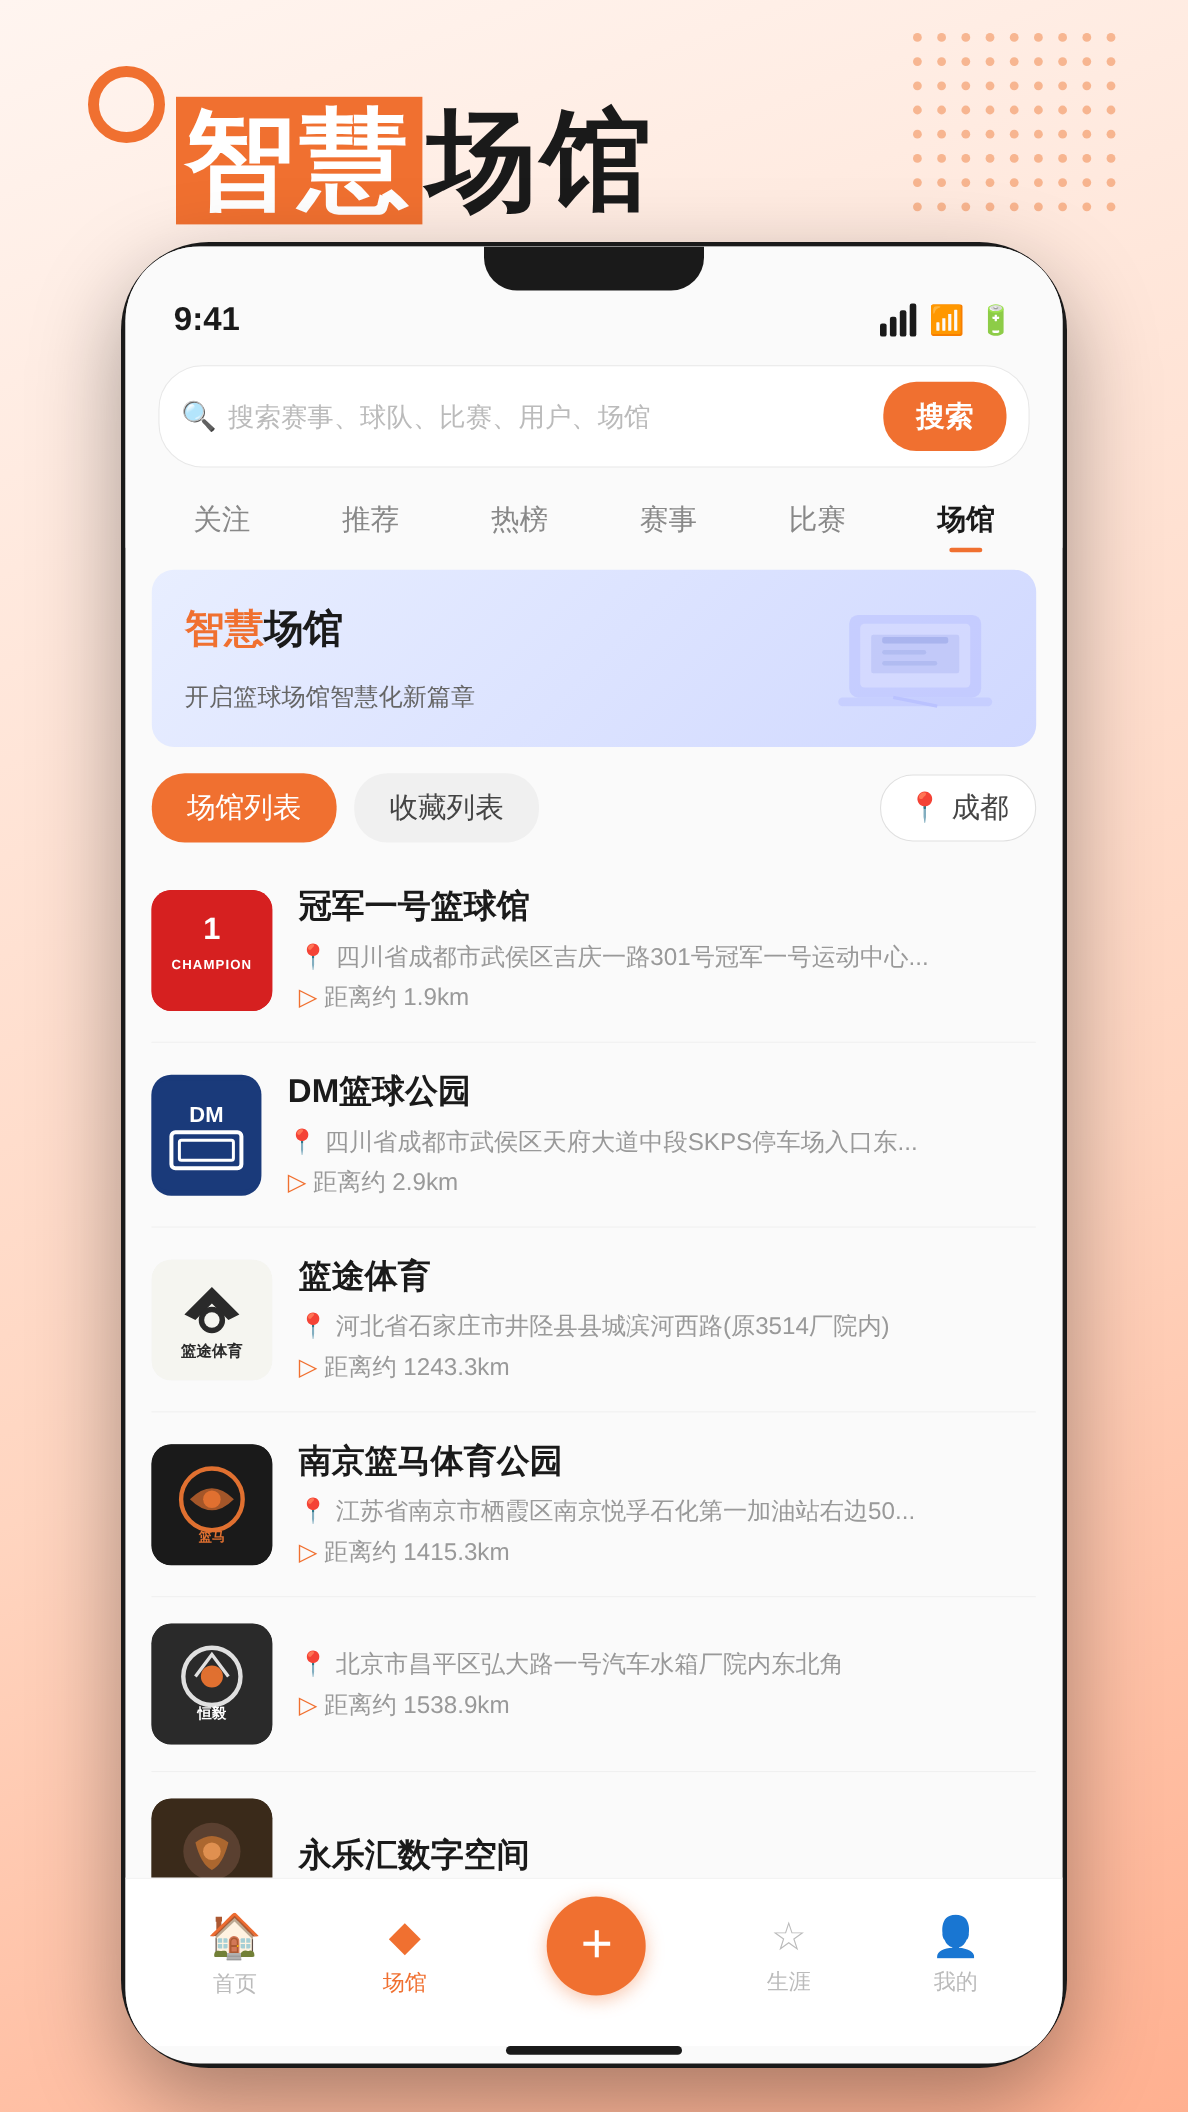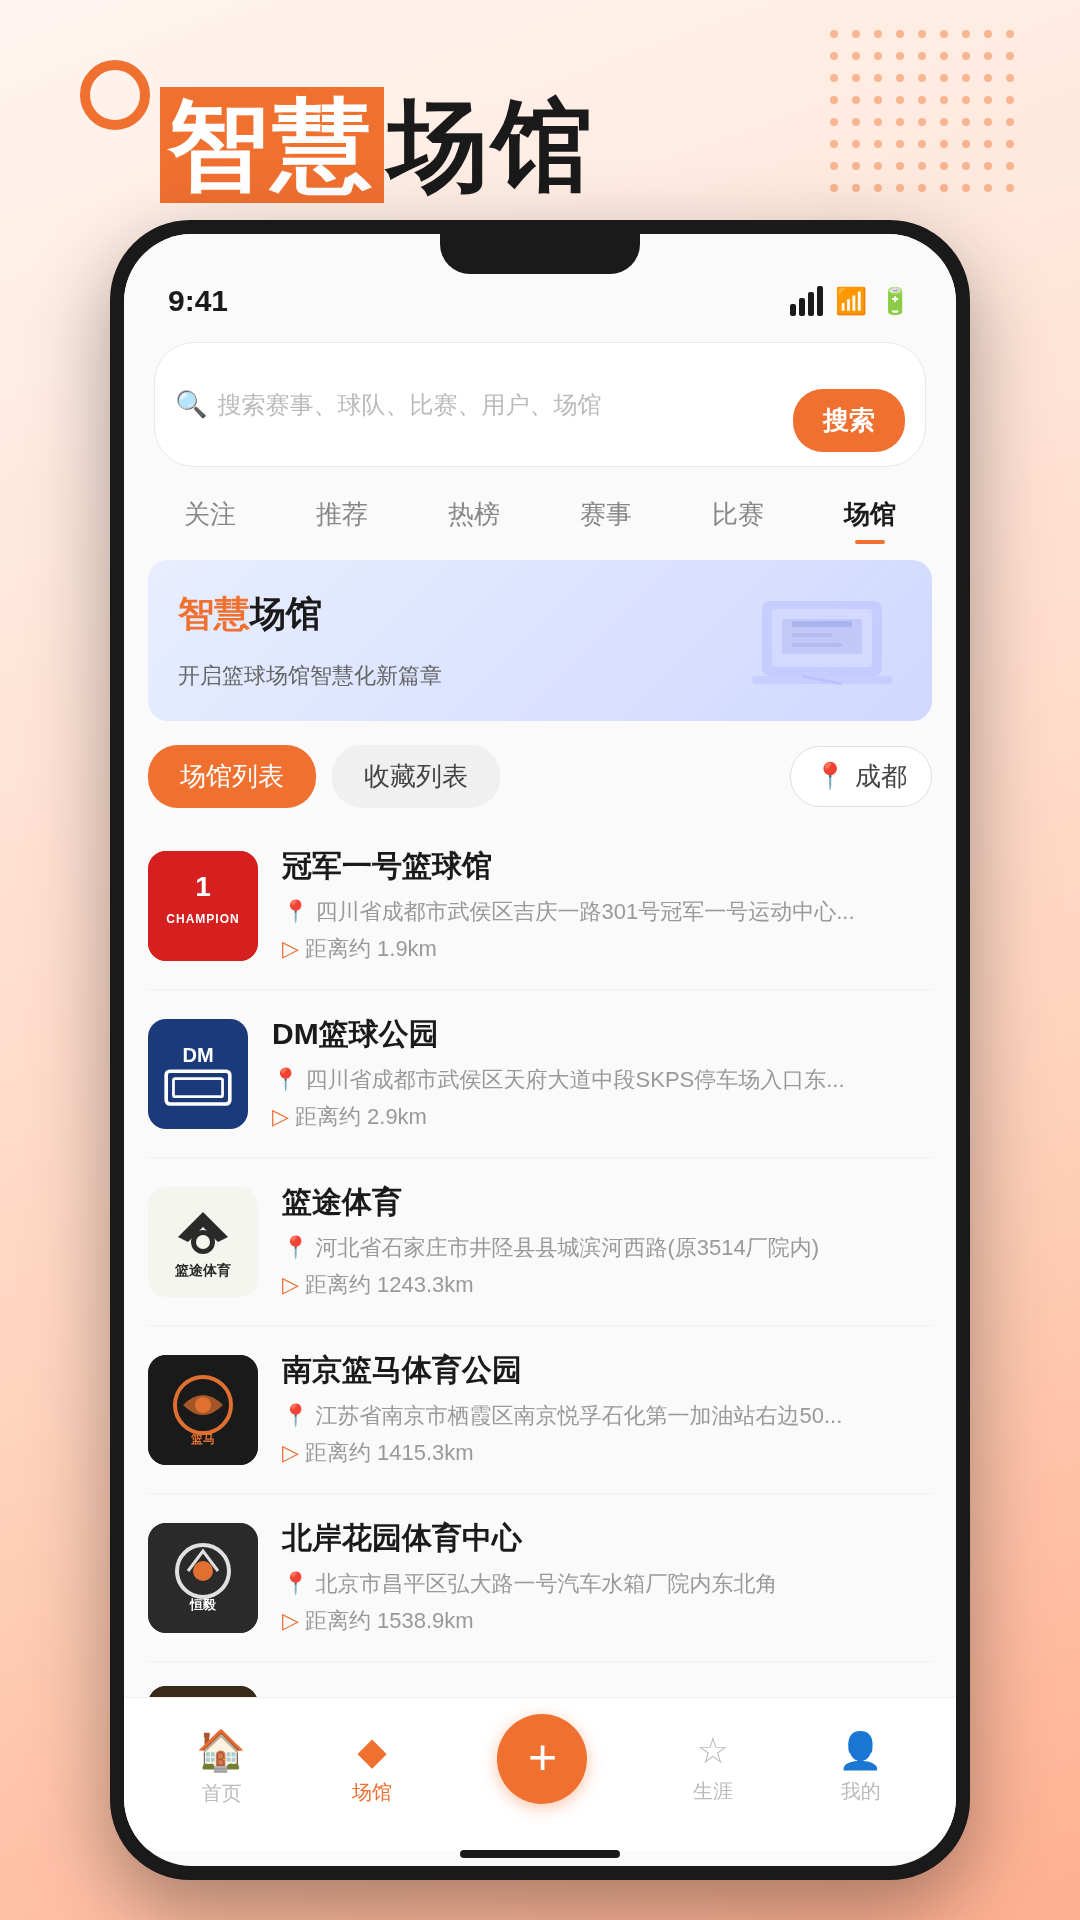--- a/index.html
+++ b/index.html
@@ -43,21 +43,21 @@
     
     .phone-frame {
       position: absolute;
       top: 220px;
       left: 50%;
       transform: translateX(-50%);
       width: 860px;
       height: 1660px;
       background: #1a1a1a;
       border-radius: 80px;
-      padding: 14px;
+      padding: 4px;
       box-shadow: 0 30px 80px rgba(0,0,0,0.35);
     }
     .phone-screen {
       width: 100%;
       height: 100%;
       background: #fafafa;
       border-radius: 68px;
       overflow: hidden;
       position: relative;
       display: flex;
@@ -119,21 +119,20 @@
     }
     .search-btn {
       background: #f07030;
       color: white;
       border: none;
       border-radius: 30px;
       padding: 14px 30px;
       font-size: 26px;
       font-weight: 600;
       cursor: pointer;
-      margin-top: 32px;
     }
 
     
     .nav-tabs {
       display: flex;
       justify-content: space-around;
       padding: 12px 20px 0;
       background: #fafafa;
       flex-shrink: 0;
     }
@@ -660,21 +659,20 @@
           <svg viewBox="0 0 110 110" width="110" height="110">
             <rect width="110" height="110" rx="18" fill="#2a2a2a"></rect>
             <circle cx="55" cy="48" r="26" fill="none" stroke="#e0e0e0" stroke-width="4"></circle>
             <path d="M40 48 L55 28 L70 48" fill="none" stroke="#e0e0e0" stroke-width="3"></path>
             <circle cx="55" cy="48" r="10" fill="#e07030"></circle>
             <path d="M45 48 Q55 36 65 48" fill="#e07030" opacity="0.5"></path>
             <text x="55" y="86" text-anchor="middle" fill="white" font-size="13" font-weight="700" font-family="sans-serif">恒毅</text>
           </svg>
         </div>
         <div class="venue-info">
-          <div class="venue-name">北岸花园体育中心</div>
           <div class="venue-addr">
             <span style="color:#f07030;">📍</span>
             <span>北京市昌平区弘大路一号汽车水箱厂院内东北角</span>
           </div>
           <div class="venue-dist">
             <span style="color:#f07030;">▷</span>
             <span>距离约 1538.9km</span>
           </div>
         </div>
       </div>

